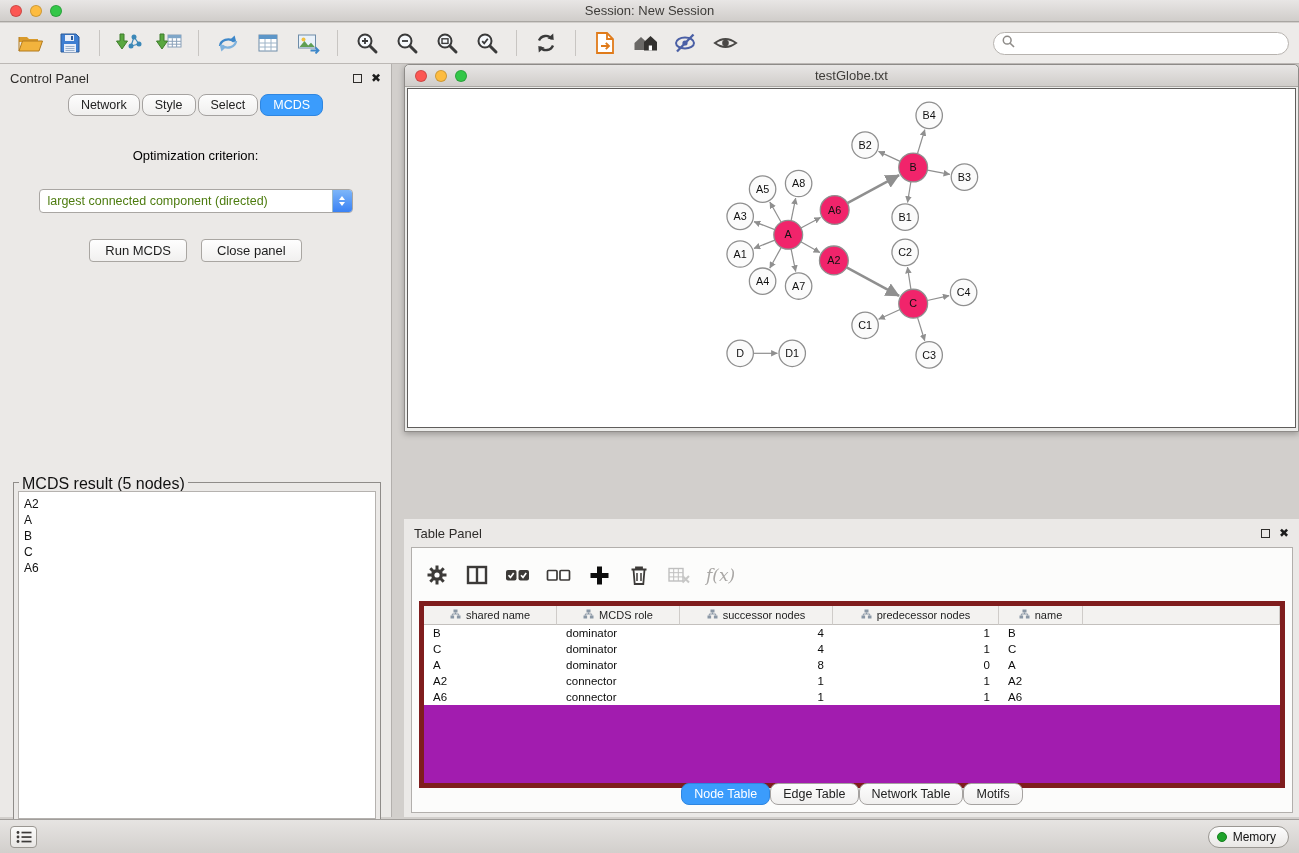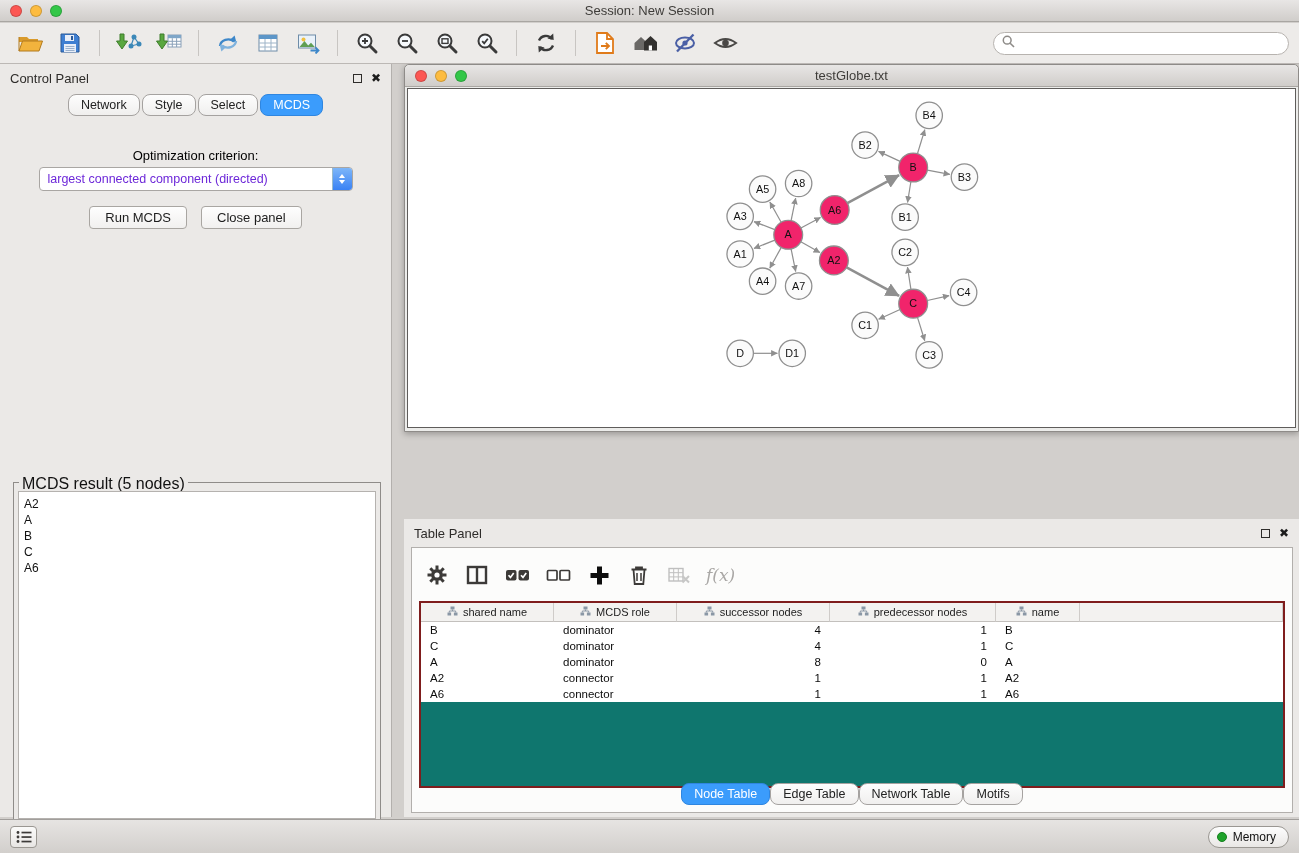--- a/index.html
+++ b/index.html
@@ -26,44 +26,44 @@
 .control-panel{position:absolute;left:0;top:64px;width:392px;bottom:36px;background:#ebe9e7;border-right:1px solid #b3b0ad}
 .panel-head{height:28px;display:flex;align-items:center;padding:0 10px;font-size:13px;color:#2e2c2a}
 .panel-controls{margin-left:auto;display:flex;align-items:center;gap:9px}
 .float-box{width:9px;height:9px;border:1.5px solid #2e2c2a;display:inline-block}
 .close-x{font-size:12px;font-weight:bold;color:#1c1c1c;line-height:1}
 .cp-tabs{display:flex;justify-content:center;gap:2px;padding:2px 0 6px}
 .cp-tab{border:1px solid #a5a2a0;background:linear-gradient(#fdfdfd,#f0efee);padding:3px 12px;font-size:12.5px;border-radius:8px;color:#222}
 .cp-tab.active{background:#3b9cfc;border-color:#2f86e0;color:#fff}
 .cp-content{position:relative;height:calc(100% - 64px)}
 .opt-label{text-align:center;margin-top:26px;font-size:13px;color:#000000}
-.dropdown{margin:4px auto 0;width:314px;height:24px;background:#fff;border:1px solid #a9a6a3;border-radius:4px;display:flex;align-items:center;padding-left:8px;font-size:12.5px;color:#6d28d9}
+.dropdown{margin:26px auto 0;width:314px;height:24px;background:#fff;border:1px solid #a9a6a3;border-radius:4px;display:flex;align-items:center;padding-left:8px;font-size:12.5px;color:#4d7c0f}
 .stepper{margin-left:auto;width:20px;height:22px;background:linear-gradient(#7db6f9,#3a82f4);border-radius:0 3px 3px 0;border-left:1px solid #9bc;display:flex;flex-direction:column;align-items:center;justify-content:center}
 .stepper .up{width:0;height:0;border-left:3.5px solid transparent;border-right:3.5px solid transparent;border-bottom:4.5px solid #fff;margin-bottom:2.5px}
 .stepper .down{width:0;height:0;border-left:3.5px solid transparent;border-right:3.5px solid transparent;border-top:4.5px solid #fff}
-.btn-row{display:flex;justify-content:center;gap:14px;margin-top:15px}
+.btn-row{display:flex;justify-content:center;gap:14px;margin-top:26px}
 .mac-btn{background:linear-gradient(#fefefe,#f1f0ef);border:1px solid #a9a6a2;border-radius:4px;padding:3px 15px;font-size:13px;color:#1d1d1d}
 .result-box{position:absolute;left:13px;right:10px;top:334px;bottom:13px;border:1px solid #8f8c89;background:#ebe9e7}
 .result-legend{position:absolute;top:-8px;left:5px;background:#ebe9e7;padding:0 3px;font-size:16px;color:#111}
 .result-inner{position:absolute;left:4px;right:4px;top:8px;bottom:4px;background:#fff;border:1px solid #b5b2af;overflow:hidden;padding:4px 5px}
 .result-item{font-size:12px;line-height:16px;color:#111}
 
 
 .net-window{position:absolute;left:404px;top:64px;right:0;height:368px;background:#ececea;border:1px solid #8e8b88;border-radius:5px 5px 0 0;box-shadow:0 2px 6px rgba(0,0,0,.28)}
 .net-titlebar{position:relative;height:22px;background:linear-gradient(#e8e6e5,#d0cdca);border-bottom:1px solid #a9a6a2;border-radius:5px 5px 0 0;display:flex;align-items:center}
 .net-canvas{position:absolute;left:2px;right:2px;top:23px;bottom:3px;background:#fff;border:1px solid #5f5d5b}
 .net-canvas svg{width:100%;height:100%;display:block}
 
 
 .table-panel{position:absolute;left:404px;top:519px;right:0;bottom:36px;background:#ebe9e7}
 .tp-body{position:absolute;left:7px;right:6px;top:28px;bottom:4px;background:#fcfcfb;border:1px solid #b2afac}
 .tp-toolbar{position:absolute;left:12px;top:8px;height:38px;display:flex;align-items:center;gap:14px}
 .tp-btn{display:flex;align-items:center;justify-content:center;min-width:26px;height:30px}
 .fx{font-family:"DejaVu Serif","Liberation Serif",serif;font-style:italic;font-size:17px;color:#a9a7a5}
-.tbl-wrap{position:absolute;left:7px;right:7px;top:53px;height:187px;border:2px solid #7f1d1d;background:#0f766e;overflow:hidden}
+.tbl-wrap{position:absolute;left:7px;right:7px;top:53px;height:187px;border:5px solid #7f1d1d;background:#a21caf;overflow:hidden}
 .tbl{display:grid;grid-template-columns:133px 123px 153px 166px 84px 1fr}
 .th{border-right:1px solid #cfccc9;border-bottom:1px solid #c3c0bd;background:#f3f2f0;font-size:11px;color:#1d1d1d;display:flex;align-items:center;justify-content:center;gap:5px;height:19px}
 .td{font-size:11.5px;color:#0c0c0c;height:16px;display:flex;align-items:center;background:#fff;padding:0 9px}
 .td.ar{justify-content:flex-end}
 .tp-tabs{position:absolute;left:0;right:0;bottom:7px;display:flex;justify-content:center;gap:0}
 
 
 .statusbar{position:absolute;left:0;right:0;bottom:0;height:34px;background:linear-gradient(#e6e4e2,#d2cfcc);border-top:1px solid #a19e9b;display:flex;align-items:center;padding:0 10px}
 .status-left-btn{width:27px;height:22px;border:1px solid #9a9792;border-radius:4px;background:linear-gradient(#fbfbfa,#e8e6e4);display:flex;align-items:center;justify-content:center}
 .memory-btn{margin-left:auto;height:22px;border:1px solid #9a9792;border-radius:11px;background:linear-gradient(#fdfdfd,#e9e7e5);display:flex;align-items:center;gap:6px;padding:0 12px 0 8px;font-size:12px;color:#111}

